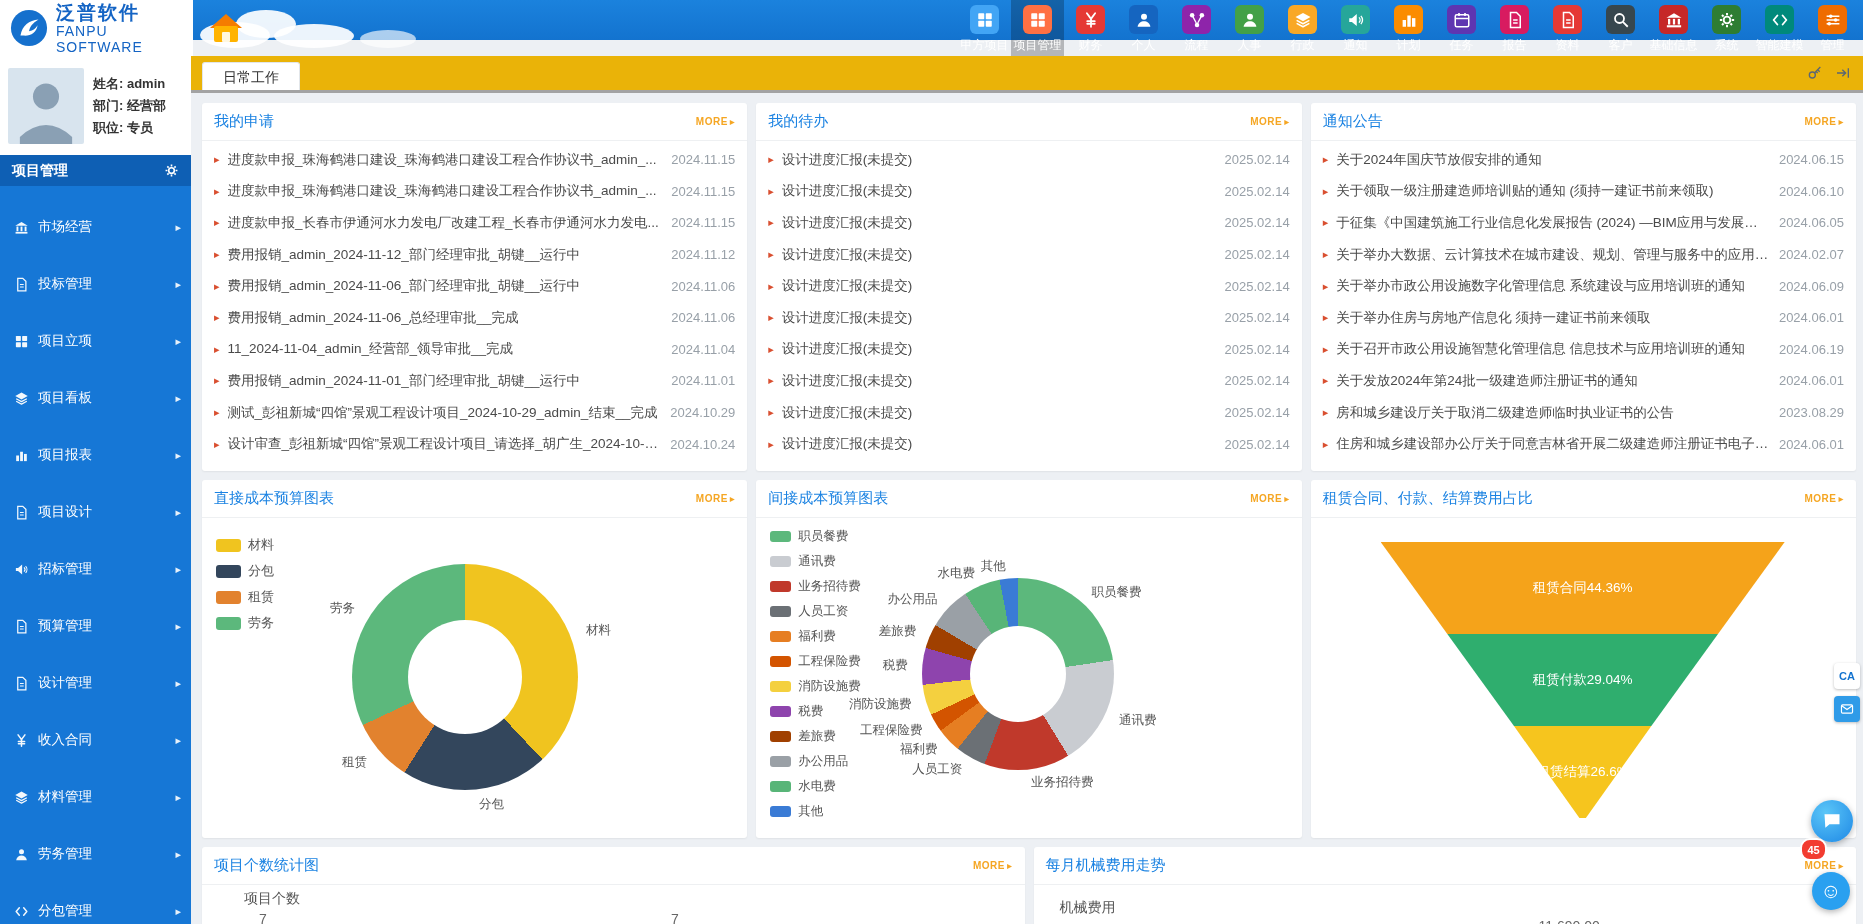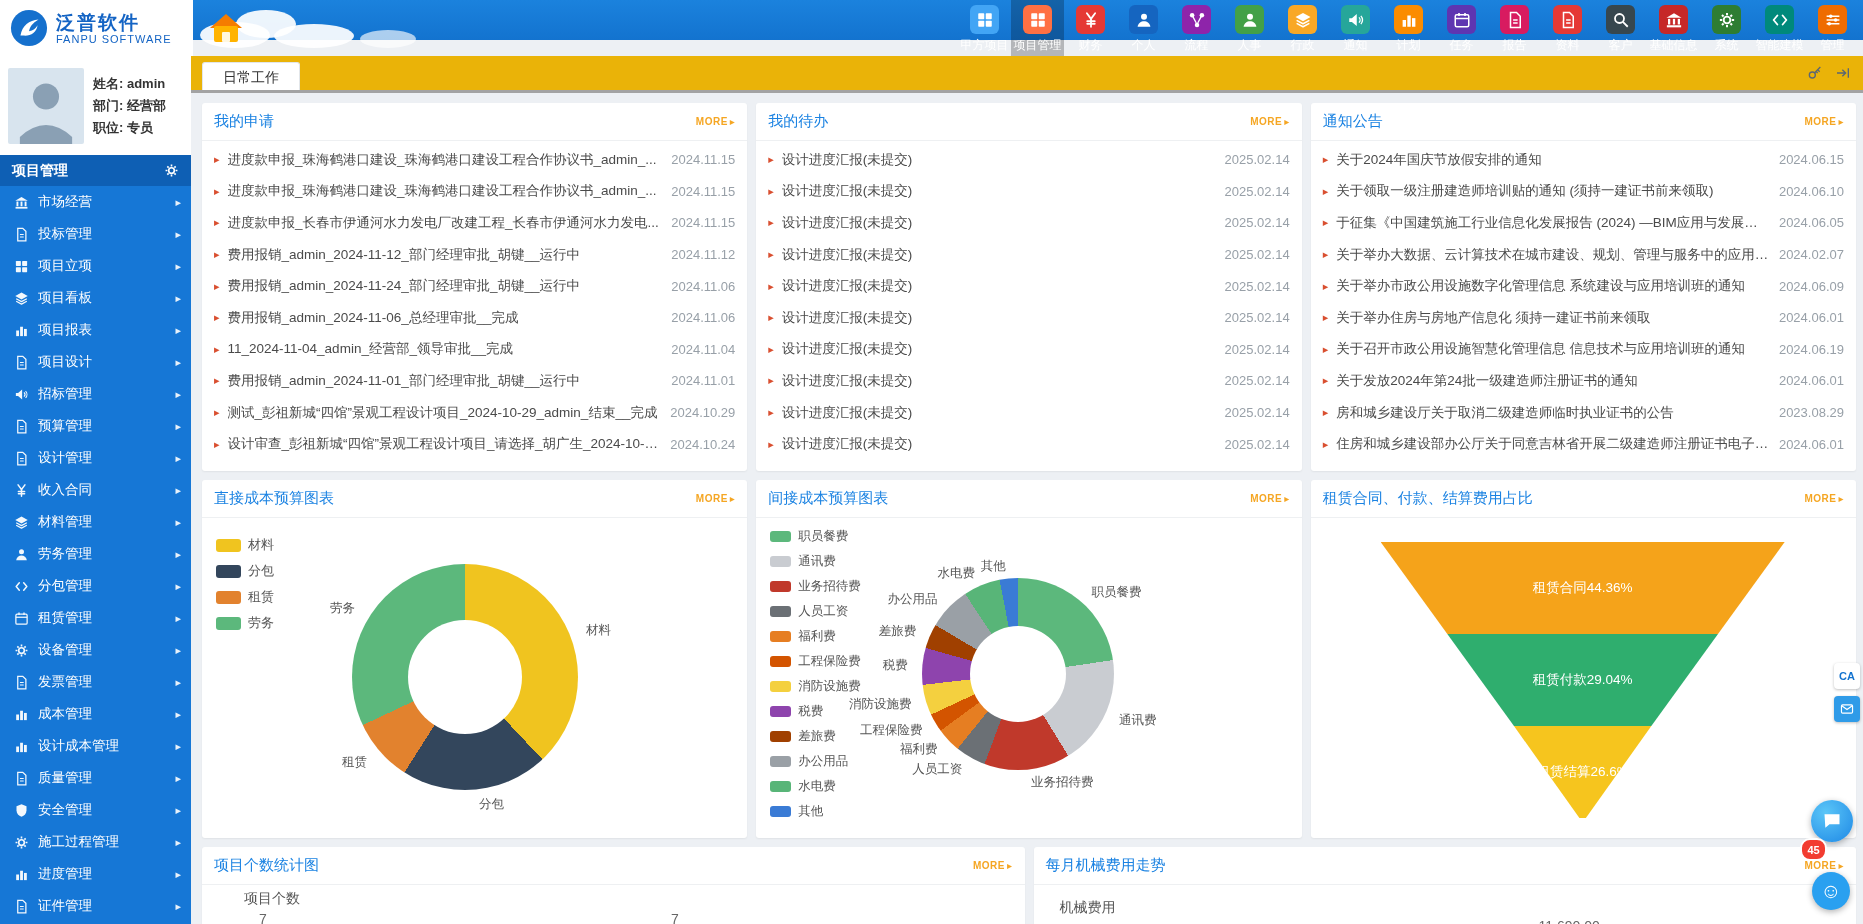--- a/index.html
+++ b/index.html
@@ -8,37 +8,37 @@
     background:#edf0f4;
     font-family:"Liberation Sans","DejaVu Sans",sans-serif;
     -webkit-font-smoothing:antialiased;
   }
   .ic{display:block;color:#fff;}
   
   .topbar{position:absolute;left:0;top:0;width:100%;height:40px;background:linear-gradient(#1b82dd,#1373cf);z-index:30;}
   .logo-block{position:absolute;left:0;top:0;width:193px;height:56px;background:#fff;display:flex;align-items:center;gap:8px;padding-left:10px;box-sizing:border-box;}
   .logo-mark{width:38px;height:38px;flex:none;}
   .logo-text-title{font-size:19px;font-weight:bold;color:#1464c4;letter-spacing:2px;line-height:21px;}
-  .logo-text-sub{font-size:11px;color:#1464c4;letter-spacing:1px;}
+  .logo-text-sub{font-size:14px;color:#1464c4;letter-spacing:1px;}
   .cloud{position:absolute;background:rgba(255,255,255,.92);border-radius:50%;z-index:1;}
   .portal{position:absolute;left:206px;top:8px;width:40px;height:40px;z-index:3;cursor:pointer;}
   .top-nav{position:absolute;right:4px;top:0;height:56px;display:flex;z-index:5;}
   .nav-item{width:53px;height:56px;display:flex;flex-direction:column;align-items:center;padding-top:5px;box-sizing:border-box;gap:3px;cursor:pointer;}
   .nav-item.active{background:rgba(0,0,0,.24);}
   .nav-ic-box{width:29px;height:29px;border-radius:6px;display:flex;align-items:center;justify-content:center;flex:none;}
   .nav-ic{width:18px;height:18px;}
   .nav-label{font-size:12px;color:#fff;white-space:nowrap;}
   
   .sidebar{position:absolute;left:0;top:56px;width:191px;bottom:0;background:#1677d6;z-index:20;}
   .profile{height:99px;background:#fff;display:flex;align-items:center;gap:9px;padding:0 8px;box-sizing:border-box;font-weight:bold;}
   .avatar{width:76px;height:76px;flex:none;border-radius:2px;overflow:hidden;}
   .p-lines{font-size:13px;color:#333;line-height:22px;white-space:nowrap;}
   .section-row{height:31px;background:#0e5fb4;color:#fff;font-size:14px;font-weight:bold;display:flex;align-items:center;padding:0 12px;}
   .section-gear{margin-left:auto;width:15px;height:15px;cursor:pointer;}
-  .menu-item{height:32px;display:flex;align-items:center;gap:9px;padding:0 10px 0 14px;color:#fff;font-size:13.5px;cursor:pointer;}
+  .menu-item{height:32px;display:flex;align-items:center;gap:9px;padding:0 10px 0 14px;color:#fff;font-size:13.5px;cursor:pointer;margin-top:25px;}
   .menu-ic{width:15px;height:15px;flex:none;opacity:.95;}
   .menu-label{white-space:nowrap;overflow:hidden;}
   .menu-arrow{margin-left:auto;font-size:11px;opacity:.9;}
   
   .content{position:absolute;left:191px;top:56px;right:0;bottom:0;background:#edf0f4;overflow:hidden;}
   .tabbar{height:34px;background:#eab308;border-bottom:3px solid #a3a3a3;position:relative;}
   .tab{position:absolute;left:11px;top:6px;bottom:0;background:#fff;border:1px solid #e2e6ea;border-bottom:none;border-radius:3px 3px 0 0;padding:6px 20px 0;font-size:14px;color:#333;cursor:pointer;}
   .tab-tools{position:absolute;right:12px;top:9px;display:flex;gap:12px;}
   .tab-tools .ic{width:16px;height:16px;color:#5a6674;cursor:pointer;}
   .wrap{padding:10px 7px 0 11px;display:flex;flex-direction:column;gap:9px;}
@@ -640,21 +640,21 @@
             </div>
 
             <div class="lrow">
               <span class="bullet">▸</span>
               <span class="ltext">费用报销_admin_2024-11-12_部门经理审批_胡键__运行中</span>
               <span class="ldate">2024.11.12</span>
             </div>
 
             <div class="lrow">
               <span class="bullet">▸</span>
-              <span class="ltext">费用报销_admin_2024-11-24_部门经理审批_胡键__运行中</span>
+              <span class="ltext">费用报销_admin_2024-11-06_部门经理审批_胡键__运行中</span>
               <span class="ldate">2024.11.06</span>
             </div>
 
             <div class="lrow">
               <span class="bullet">▸</span>
               <span class="ltext">费用报销_admin_2024-11-06_总经理审批__完成</span>
               <span class="ldate">2024.11.06</span>
             </div>
 
             <div class="lrow">

